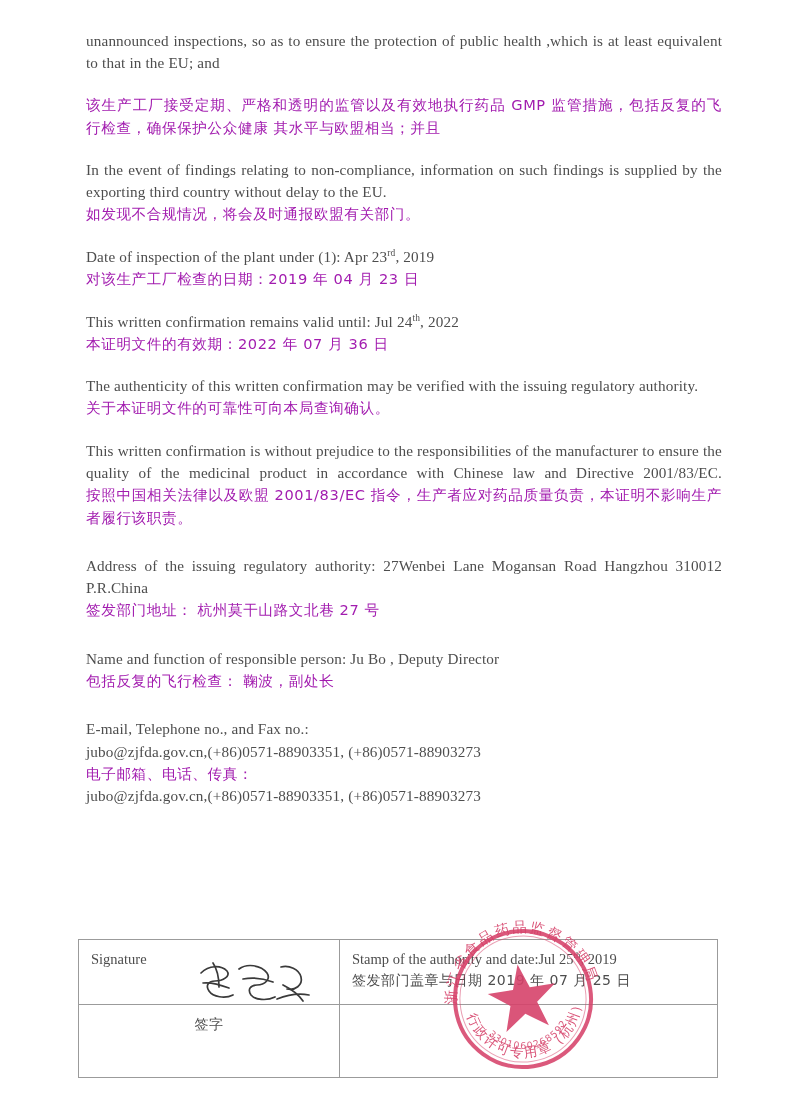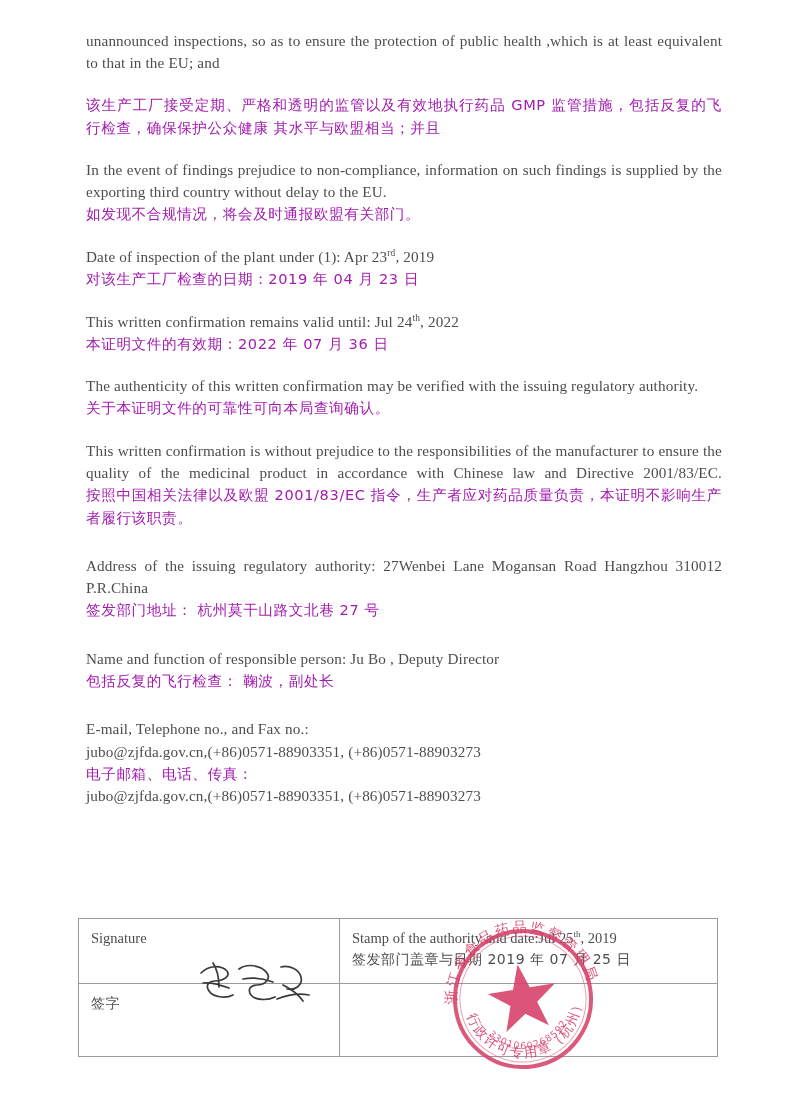--- a/index.html
+++ b/index.html
@@ -47,21 +47,21 @@
     text-align-last: justify;
   }
   sup {
     font-size: 0.62em;
     vertical-align: super;
   }
   
   .sig-table {
     position: absolute;
     left: 78px;
-    top: 918px;
+    top: 939px;
     width: 640px;
     border: 1px solid #9b9b9b;
     border-collapse: collapse;
     table-layout: fixed;
   }
   .sig-table td {
     border: 1px solid #9b9b9b;
     vertical-align: top;
     padding: 10px 12px;
     height: 44px;
@@ -107,21 +107,21 @@
 
   <div class="blk">
     <div class="para en just">unannounced inspections, so as to ensure the protection of public health ,which is at least equivalent to that in the EU; and</div>
   </div>
 
   <div class="blk">
     <div class="para cn just">该生产工厂接受定期、严格和透明的监管以及有效地执行药品 GMP 监管措施，包括反复的飞行检查，确保保护公众健康  其水平与欧盟相当；并且</div>
   </div>
 
   <div class="blk">
-    <div class="para en just">In the event of findings prejudice to non-compliance, information on such findings is supplied by the exporting third country without delay to the EU.</div>
+    <div class="para en just">In the event of findings relating to non-compliance, information on such findings is supplied by the exporting third country without delay to the EU.</div>
     <div class="para cn">如发现不合规情况，将会及时通报欧盟有关部门。</div>
   </div>
 
   <div class="blk">
     <div class="para en">
       <span>Date of inspection of the plant under (1): Apr 23</span><sup>rd</sup><span>, 2019</span>
     </div>
     <div class="para cn">对该生产工厂检查的日期：2019 年 04 月 23 日</div>
   </div>
 
@@ -168,21 +168,21 @@
       <span class="sig-label">Signature</span>
     </td>
     <td>
       <span class="sig-label">
         <span>Stamp of the authority  and date:Jul 25</span><sup>th</sup><span>, 2019</span>
       </span>
       <div class="sig-label-cn" style="margin-top:4px;">签发部门盖章与日期  2019 年 07 月 25 日</div>
     </td>
   </tr>
   <tr>
-    <td class="col-a" style="height:52px;">
+    <td class="col-a" style="height:52px;text-align:center;">
       <span class="sig-label-cn">签字</span>
     </td>
     <td></td>
   </tr>
 </tbody>
   </table>
 
 <svg class="handsig" viewBox="0 0 120 56">
   <g fill="none" stroke="#3a3a3a" stroke-width="1.7" stroke-linecap="round" stroke-linejoin="round">
     <path d="M6 18 C14 10, 26 10, 32 16 C36 21, 28 26, 20 26 C14 26, 10 30, 14 36 C18 42, 30 44, 38 40"></path>

